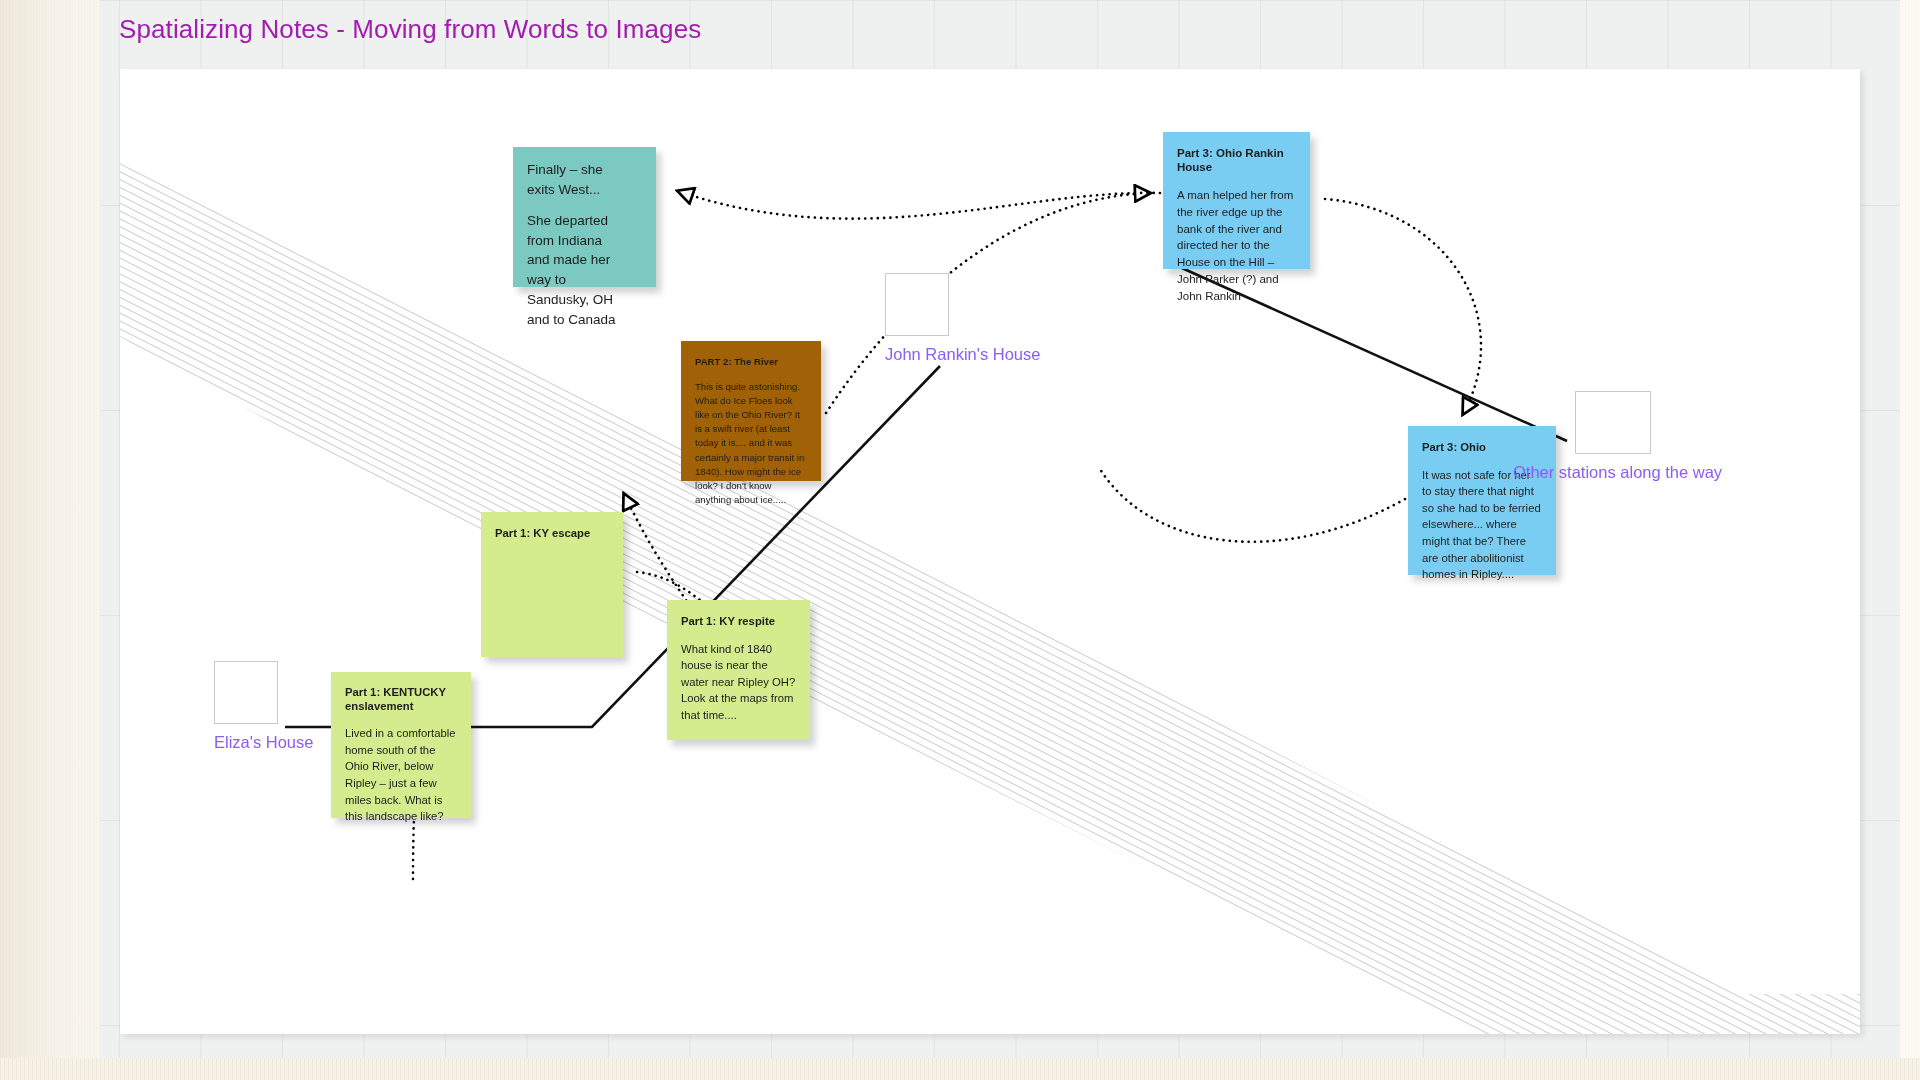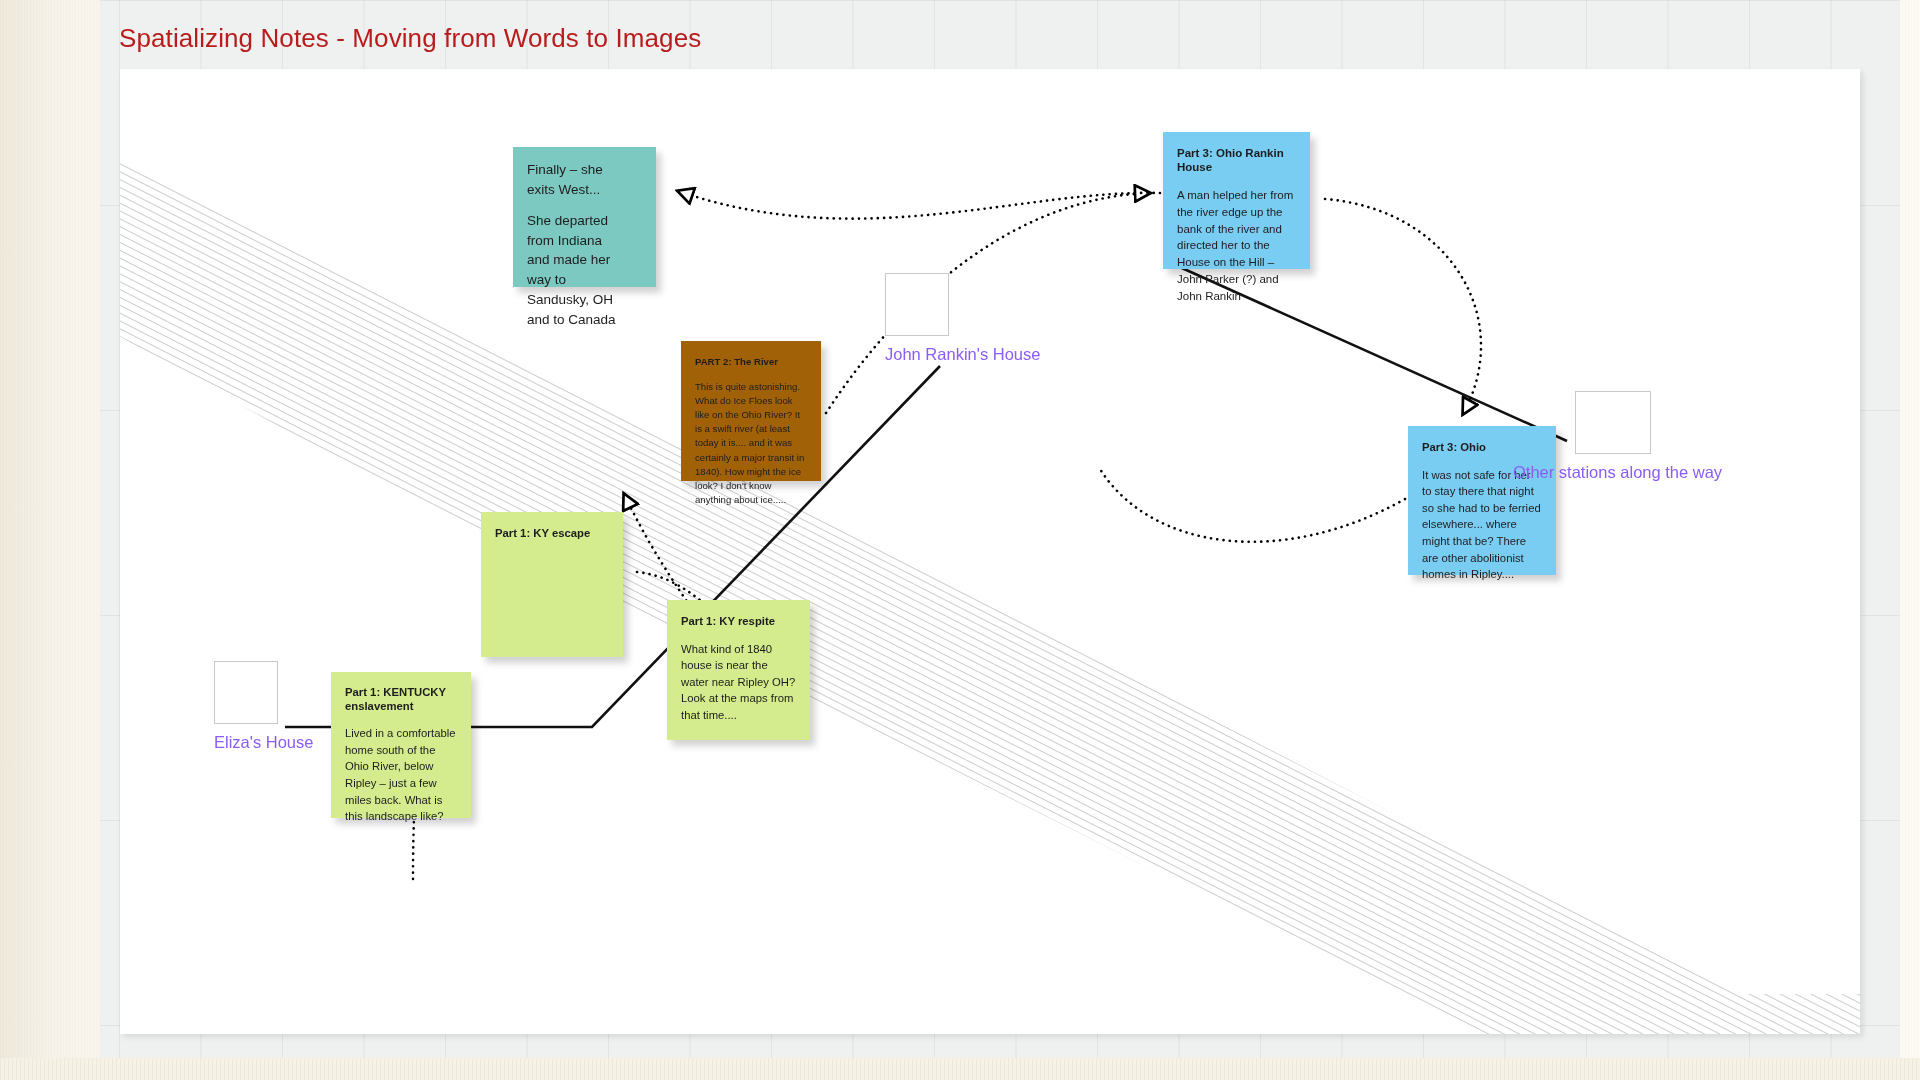--- a/index.html
+++ b/index.html
@@ -37,22 +37,22 @@
     position:absolute; left:0; bottom:0; width:1920px; height:22px;
     background:#f7f2e6;
   }
   #bottom-strip::after{
     content:""; position:absolute; inset:0;
     background:repeating-linear-gradient(90deg, rgba(160,145,110,.10) 0 1px, transparent 1px 4px);
   }
 
   
   #board-title {
-    position: absolute; left: 119px; top: 23px;
-    font-size: 26px; color: #b91c1c; letter-spacing: .1px;
+    position: absolute; left: 119px; top: 14px;
+    font-size: 26px; color: #a21caf; letter-spacing: .1px;
     white-space: nowrap;
   }
 
   
   #canvas {
     position: absolute;
     left: 120px; top: 69px; width: 1740px; height: 965px;
     background: #ffffff;
     box-shadow: 3px 3px 6px rgba(0,0,0,.10);
     overflow: hidden;

